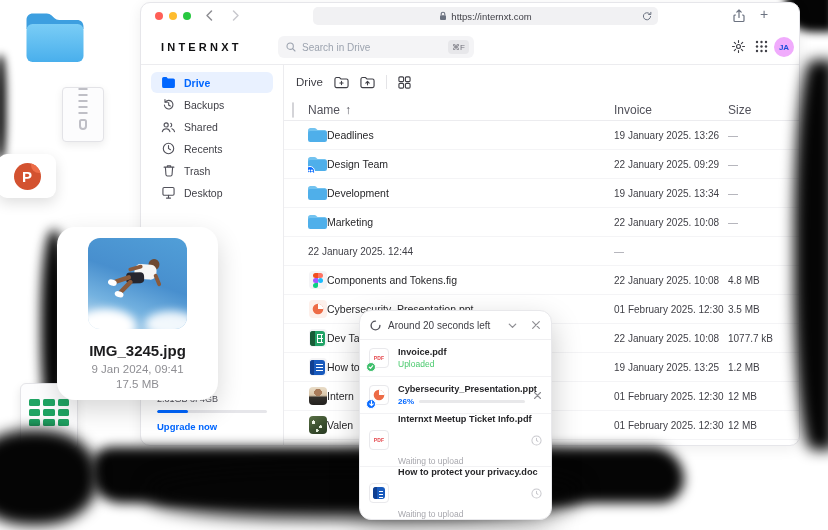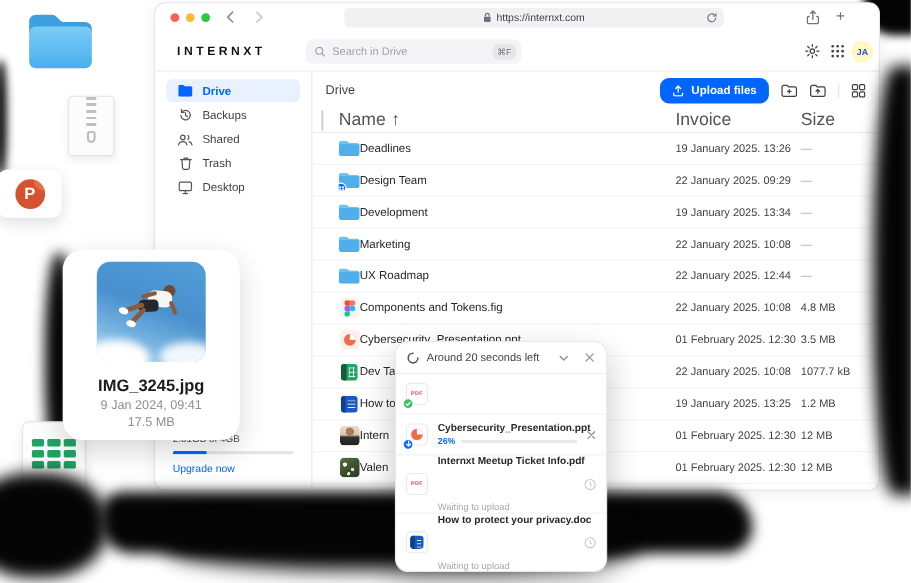--- a/index.html
+++ b/index.html
@@ -36,46 +36,46 @@
   
   .appheader { position:relative; height:36px; border-bottom:1px solid #ECECEF; }
   .logo { position:absolute; left:20px; top:12px; font-size:11px; font-weight:700; letter-spacing:3.2px; color:#101012; }
   .searchbar { position:absolute; left:137px; top:7px; width:196px; height:22px; background:#F4F4F6;
     border-radius:6px; display:flex; align-items:center; padding:0 5px 0 8px; gap:6px; }
   .search-ph { font-size:10px; color:#9CA3AF; flex:1; }
   .kbd { background:#E7E7EA; border-radius:4px; font-size:8px; color:#71717A; padding:2.5px 4px; }
   .hact { position:absolute; top:10px; }
   .ha-gear{left:590px;} .ha-grid{left:614px; top:11px;}
   .avatar { position:absolute; left:633px; top:8px; width:20px; height:20px; border-radius:50%;
-    background:#fef9c3; color:#1D4FD8; font-size:8px; font-weight:700; display:flex; align-items:center; justify-content:center; }
+    background:#f0abfc; color:#1D4FD8; font-size:8px; font-weight:700; display:flex; align-items:center; justify-content:center; }
 
   
   .appbody { display:flex; height:381px; }
   .sidebar { width:143px; border-right:1px solid #ECECEF; position:relative; padding-top:7px; }
   .side-item { height:21px; margin:0 10px 1px; border-radius:6px; display:flex; align-items:center;
     gap:8px; padding:0 10px; font-size:10.5px; color:#3F3F46; cursor:default; }
   .side-item.active { background:#E9F1FF; color:#0066FF; font-weight:600; }
   .side-ic { width:15px; display:flex; justify-content:center; }
   .storage { position:absolute; left:16px; right:16px; bottom:14px; }
   .storage-usage { font-size:9px; color:#52525B; }
   .storage-track { margin-top:6px; height:3px; border-radius:2px; background:#E6E6EA; overflow:hidden; }
   .storage-fill { height:100%; background:#0066FF; border-radius:2px; }
-  .upgrade { margin-top:8px; font-size:9.5px; color:#0066FF; font-weight:400; }
+  .upgrade { margin-top:8px; font-size:9.5px; color:#0066FF; font-weight:700; }
 
   .content { flex:1; position:relative; }
   .cheader { height:34px; display:flex; align-items:center; padding:0 12px; }
   .breadcrumb { font-size:11.5px; color:#3F3F46; }
   .upload-btn { margin-left:auto; height:23px; background:#0066FF; color:#fff; border:none; border-radius:8px;
     font-size:10.5px; font-weight:600; display:flex; align-items:center; gap:6px; padding:0 11px;
     font-family:"Liberation Sans",sans-serif; }
   .cico { margin-left:11px; display:flex; align-items:center; }
   .vdiv { width:1px; height:14px; background:#E4E4E7; margin-left:11px; }
 
   .thead { height:22px; display:grid; grid-template-columns:24px 306px 114px 1fr; align-items:center;
-    border-bottom:1px solid #ECECEF; font-size:16px; color:#52525B; }
+    border-bottom:1px solid #ECECEF; font-size:12px; color:#52525B; }
   .th-check { width:11px; height:11px; border:1px solid #D4D4D8; border-radius:3px; margin-left:8px; }
   .th-name { display:flex; gap:5px; }
 
   .frow { height:29px; display:grid; grid-template-columns:24px 306px 114px 1fr; align-items:center;
     border-bottom:1px solid #F4F4F6; }
   .c-name { display:flex; align-items:center; overflow:hidden; }
   .fname { font-size:10.5px; color:#27272A; white-space:nowrap; }
   .c-mod, .c-size { font-size:10px; color:#3F3F46; white-space:nowrap; }
   .size-dash { color:#A1A1AA; }
   .file-icon { position:relative; width:19px; height:18px; display:flex; align-items:center; justify-content:center; }
@@ -311,20 +311,29 @@
                 <circle cx="5.5" cy="3.8" r="2.2"></circle>
                 <path d="M1.4 11c.4-2 2-3.2 4.1-3.2 2 0 3.6 1.2 4 3.2"></path>
                 <path d="M10.4 2a2.2 2.2 0 0 1 0 3.7"></path>
                 <path d="M11.7 7.8c1.4.4 2.4 1.5 2.7 3.2"></path>
               </svg>
             </span>
             <span class="side-label">Shared</span>
           </div>
           <div class="side-item">
             <span class="side-ic">
+              <svg width="13" height="13" viewBox="0 0 14 14" fill="none" stroke="#52525B" stroke-width="1.2" stroke-linecap="round">
+                <circle cx="7" cy="7" r="5.6"></circle>
+                <path d="M7 3.8V7l2.1 1.3"></path>
+              </svg>
+            </span>
+            <span class="side-label">Recents</span>
+          </div>
+          <div class="side-item">
+            <span class="side-ic">
               <svg width="12" height="13" viewBox="0 0 13 14" fill="none" stroke="#52525B" stroke-width="1.2" stroke-linecap="round" stroke-linejoin="round">
                 <path d="M1.2 3.4h10.6M4.7 3.4V1.8h3.6v1.6M2.6 3.4l.6 8.2c.1.8.7 1.4 1.5 1.4h3.6c.8 0 1.4-.6 1.5-1.4l.6-8.2"></path>
               </svg>
             </span>
             <span class="side-label">Trash</span>
           </div>
           <div class="side-item">
             <span class="side-ic">
               <svg width="13" height="13" viewBox="0 0 14 14" fill="none" stroke="#52525B" stroke-width="1.2" stroke-linecap="round">
                 <rect x="1" y="1.6" width="12" height="8.4" rx="1.3"></rect>
@@ -339,26 +348,20 @@
         <div class="storage-track">
           <div class="storage-fill" style="width: 28%;"></div>
         </div>
         <div class="upgrade">Upgrade now</div>
       </div>
     </div>
 
     <div class="content">
       <div class="cheader">
         <span class="breadcrumb">Drive</span>
-        <button class="upload-btn">
-          <svg width="11" height="11" viewBox="0 0 12 12" fill="none" stroke="#fff" stroke-width="1.3" stroke-linecap="round" stroke-linejoin="round">
-              <path d="M6 7.3V1.4M3.6 3.7 6 1.3l2.4 2.4M1.6 8.4v1.3c0 .7.6 1.3 1.3 1.3h6.2c.7 0 1.3-.6 1.3-1.3V8.4"></path>
-            </svg>
-          <span>Upload files</span>
-        </button>
         <span class="cico">
           <svg width="15" height="13" viewBox="0 0 16 13" fill="none" stroke="#3F3F46" stroke-width="1.2" stroke-linejoin="round" stroke-linecap="round">
               <path d="M1 3c0-1 .7-1.8 1.7-1.8h3.2L7.3 2.7h6C14.3 2.7 15 3.5 15 4.5v5.8c0 1-.7 1.7-1.7 1.7H2.7c-1 0-1.7-.7-1.7-1.7z"></path>
               <path d="M8 5.3v3.4M6.3 7h3.4"></path>
             </svg>
         </span>
         <span class="cico">
           <svg width="15" height="13" viewBox="0 0 16 13" fill="none" stroke="#3F3F46" stroke-width="1.2" stroke-linejoin="round" stroke-linecap="round">
               <path d="M1 3c0-1 .7-1.8 1.7-1.8h3.2L7.3 2.7h6C14.3 2.7 15 3.5 15 4.5v5.8c0 1-.7 1.7-1.7 1.7H2.7c-1 0-1.7-.7-1.7-1.7z"></path>
               <path d="M8 9V5.4M6.2 7.1 8 5.3l1.8 1.8"></path>
@@ -443,29 +446,20 @@
                   <rect y="3.1" width="19" height="10.9" rx="2.2" fill="#4FAFEA"></rect>
                 </svg>
               </span>
               <span class="fname">Marketing</span>
             </span>
             <span class="c-mod">22 January 2025. 10:08</span>
             <span class="c-size size-dash">—</span>
           </div>
           <div class="frow">
             <span></span>
-            <span class="c-name">
-              <span class="file-icon">
-                <svg width="19" height="14" viewBox="0 0 19 14">
-                  <path d="M0 2.4C0 1.1 1.1 0 2.4 0h4c.6 0 1.2.2 1.6.6l.9.9c.4.4 1 .6 1.6.6h6.1C17.9 2.1 19 3.2 19 4.5V5H0z" fill="#73C3F0"></path>
-                  <rect y="3.1" width="19" height="10.9" rx="2.2" fill="#4FAFEA"></rect>
-                </svg>
-              </span>
-              <span class="fname">UX Roadmap</span>
-            </span>
             <span class="c-mod">22 January 2025. 12:44</span>
             <span class="c-size size-dash">—</span>
           </div>
           <div class="frow">
             <span></span>
             <span class="c-name">
               <span class="file-icon">
                 <span class="icard lt">
                   <svg width="10" height="15" viewBox="0 0 12 18">
                     <path d="M0 3a3 3 0 0 1 3-3h3v6H3a3 3 0 0 1-3-3z" fill="#F24E1E"></path>
@@ -567,20 +561,24 @@
       <div class="pitem">
         <span class="picon">
           <span class="pcard">
             <span class="pdf-label">PDF</span>
           </span>
           <span class="badge green">
             <svg width="6" height="6" viewBox="0 0 8 8" fill="none" stroke="#fff" stroke-width="1.5" stroke-linecap="round" stroke-linejoin="round">
               <path d="M1.6 4.2l1.7 1.7 3-3.6"></path>
             </svg>
           </span>
+        </span>
+        <span class="pbody">
+          <div class="pname">Invoice.pdf</div>
+          <div class="psub sub-green">Uploaded</div>
         </span>
         <span class="pright"></span>
       </div>
       <div class="pitem">
         <span class="picon">
           <span class="pcard">
             <svg width="12" height="12" viewBox="0 0 12 12">
               <circle cx="6" cy="6" r="5.3" fill="#ED6C47"></circle>
               <path d="M6 6V.7A5.3 5.3 0 0 1 11.3 6z" fill="#fff"></path>
             </svg>

